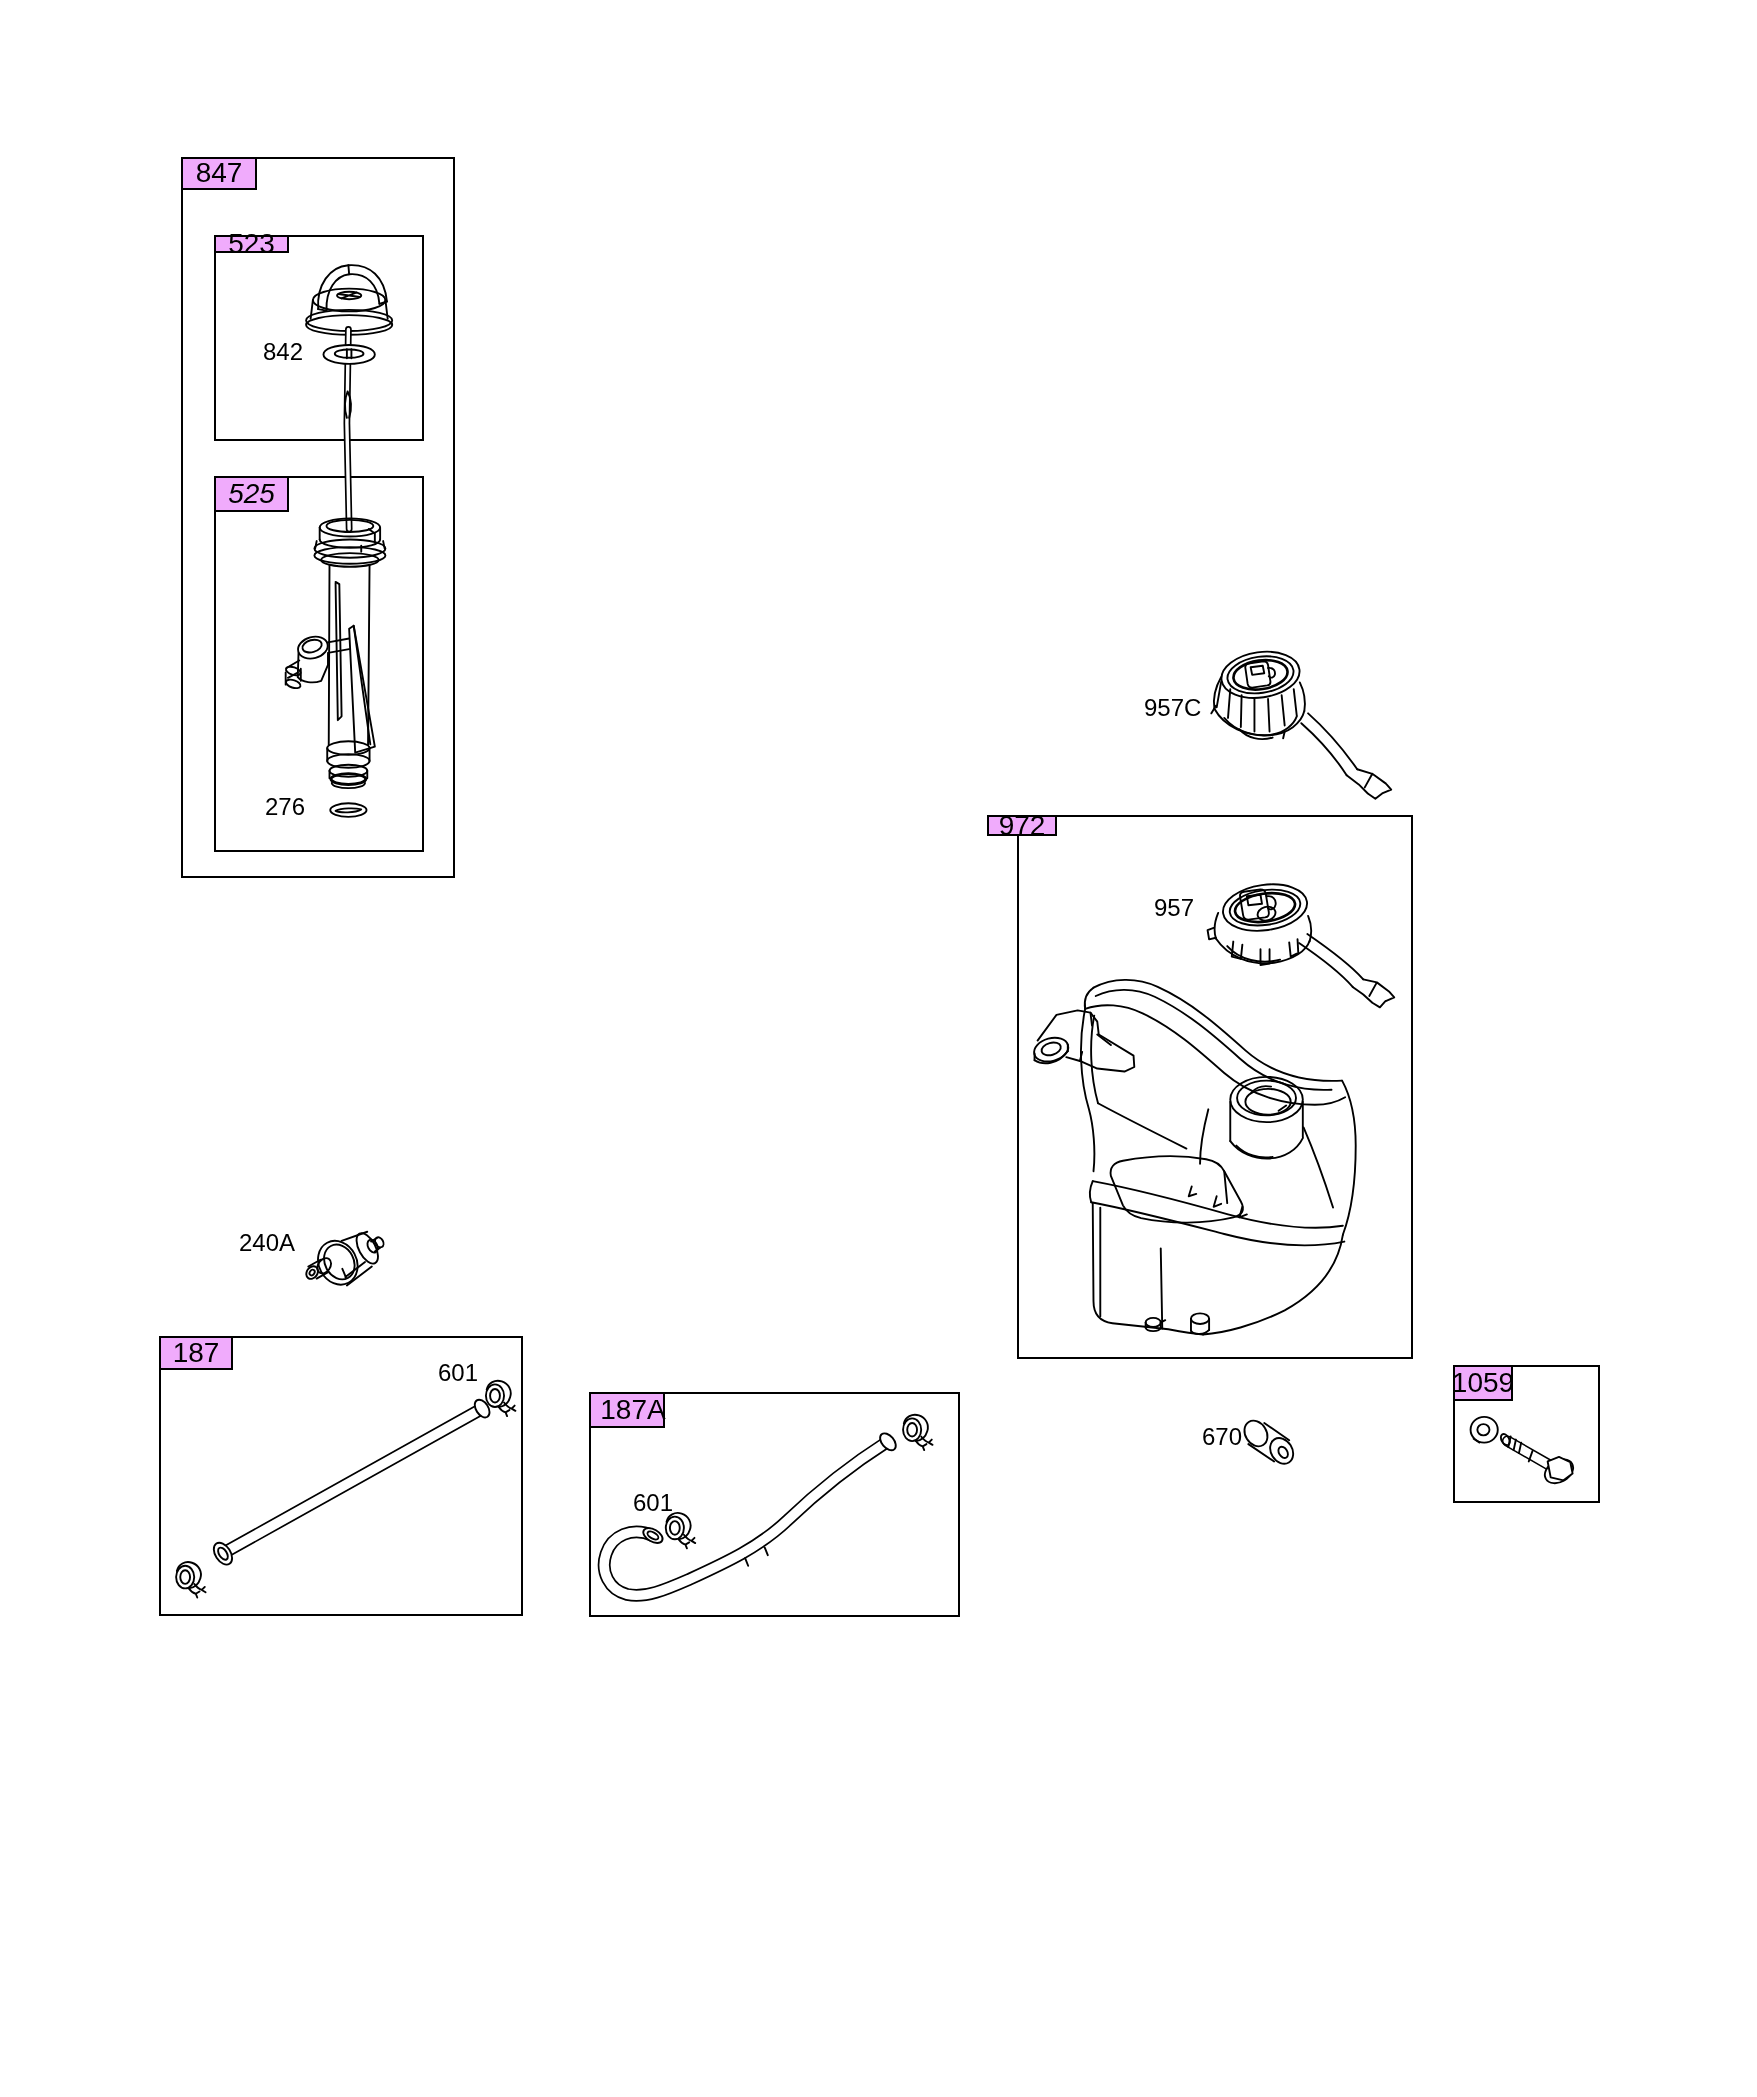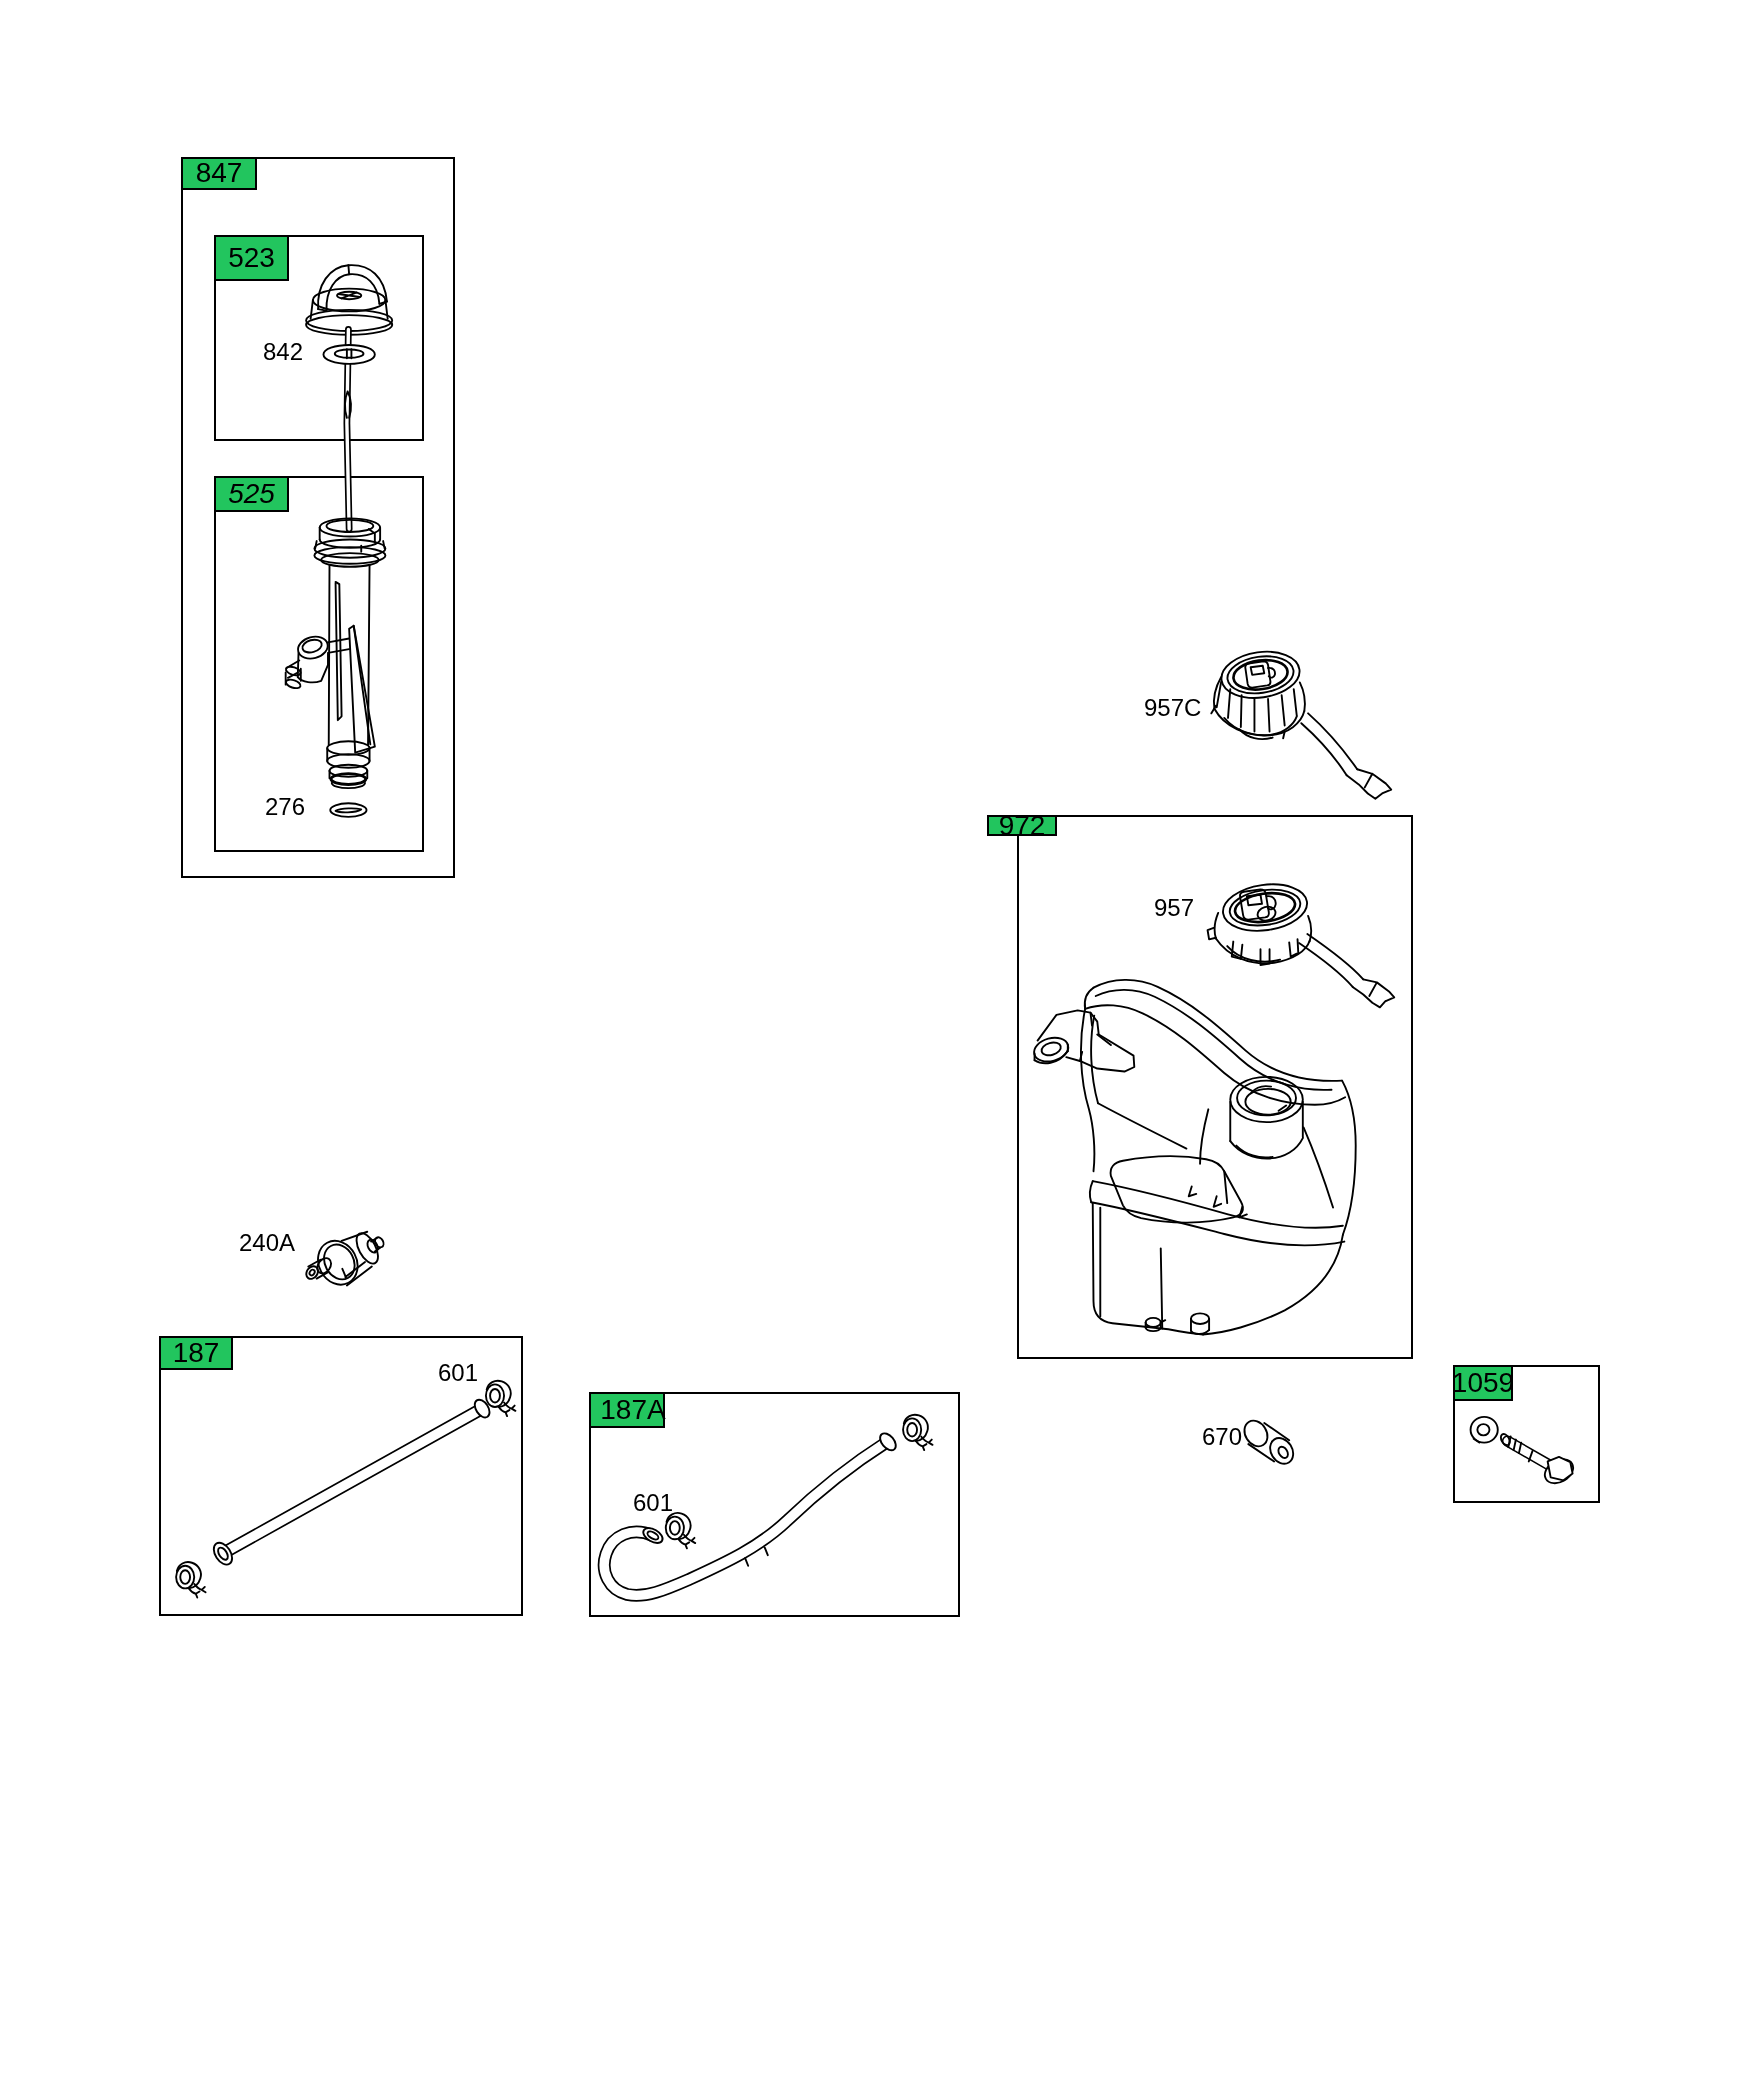--- a/index.html
+++ b/index.html
@@ -13,21 +13,21 @@
   }
   .pbox{
     position:absolute;
     border:2.3px solid #000;
     background:transparent;
     box-sizing:border-box;
   }
   .tab{
     position:absolute;
     border:2.3px solid #000;
-    background:#22c55e;
+    background:#f0abfc;
     box-sizing:border-box;
     display:flex;align-items:center;justify-content:center;
     font-size:28px;line-height:1;color:#000;
     z-index:30;
   }
   .callout{
     position:absolute;
     font-size:24px;line-height:1;color:#000;
     white-space:nowrap;
     z-index:30;
@@ -263,21 +263,21 @@
       </g>
       <use href="#clampdef" transform="translate(896 2022)"></use>
       <use href="#clampdef" transform="translate(1210 1892)"></use>
 
     </g>
   </svg>
 
   <div class="tab" style="left:181px;top:157px;width:76px;height:32.5px;">
       <span>847</span>
     </div>
-  <div class="tab" style="left:214px;top:235px;width:75px;height:46px;">
+  <div class="tab" style="left:214px;top:235px;width:75px;height:18px;">
       <span>523</span>
     </div>
   <div class="tab" style="left:214px;top:476px;width:75px;height:36px;font-style:italic;">
       <span>525</span>
     </div>
   <div class="tab" style="left:987px;top:815px;width:70px;height:21px;">
       <span>972</span>
     </div>
   <div class="tab" style="left:159px;top:1336px;width:74px;height:34px;">
       <span>187</span>

